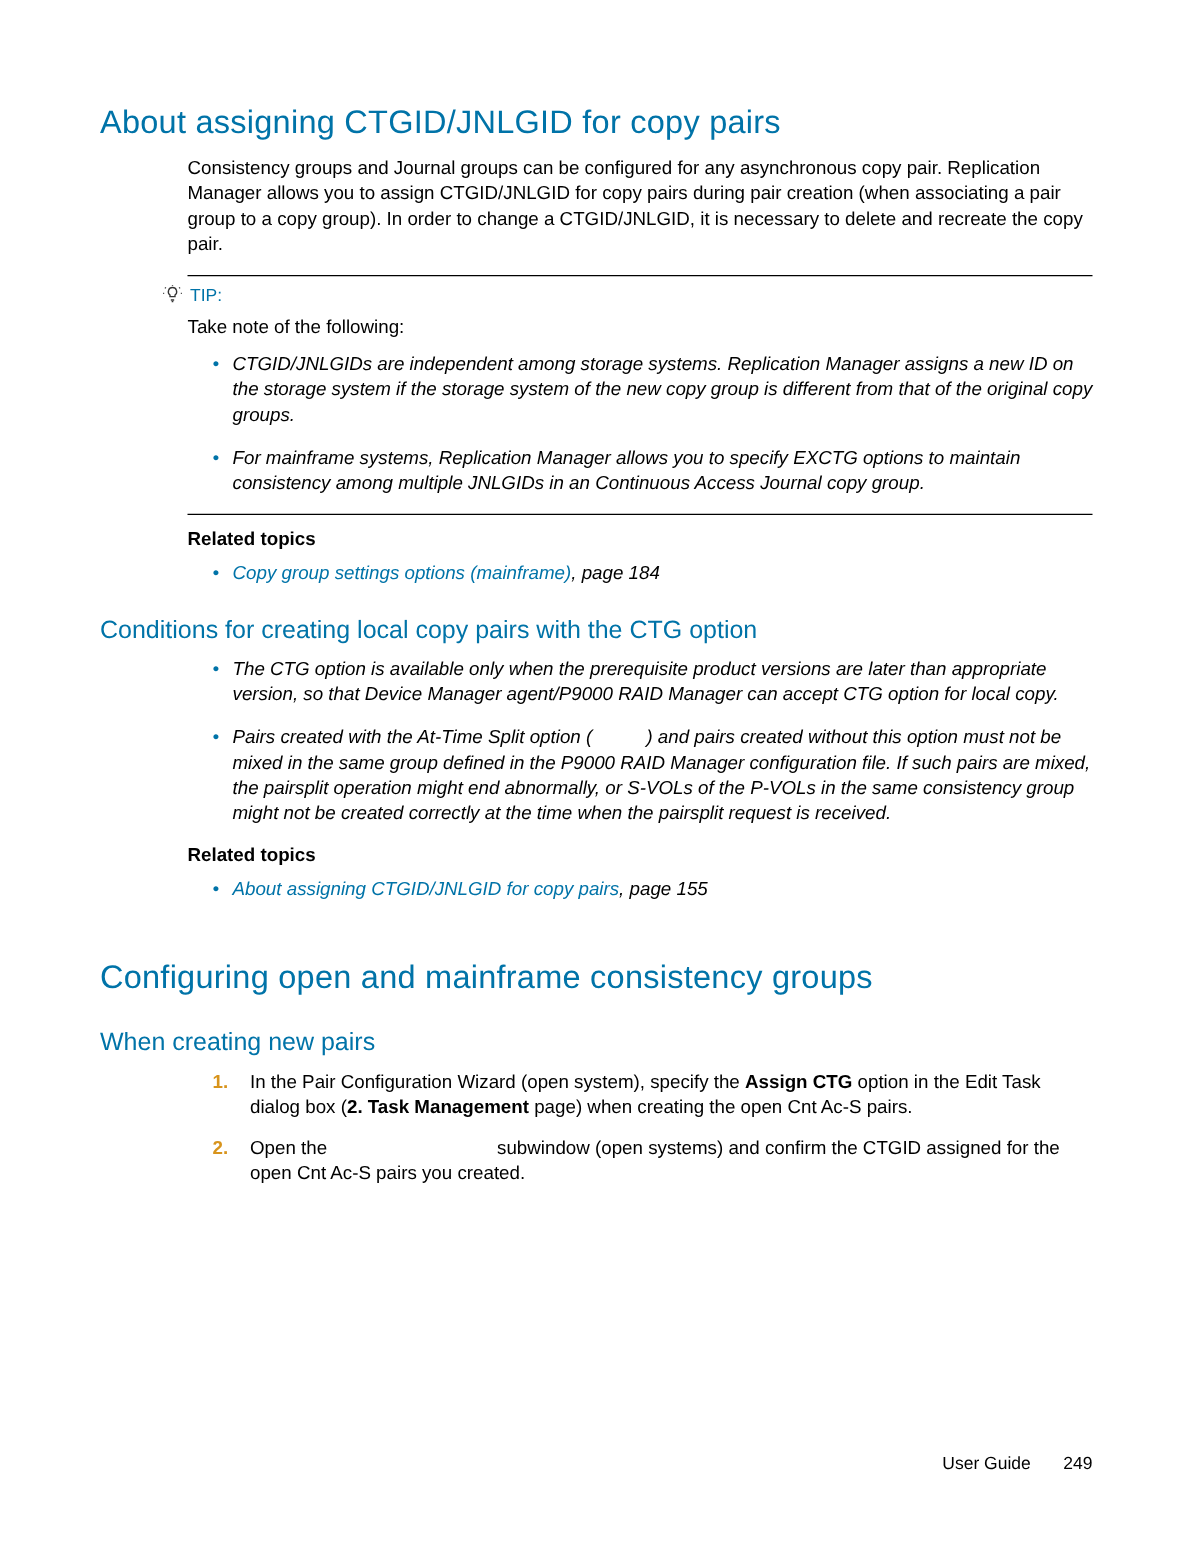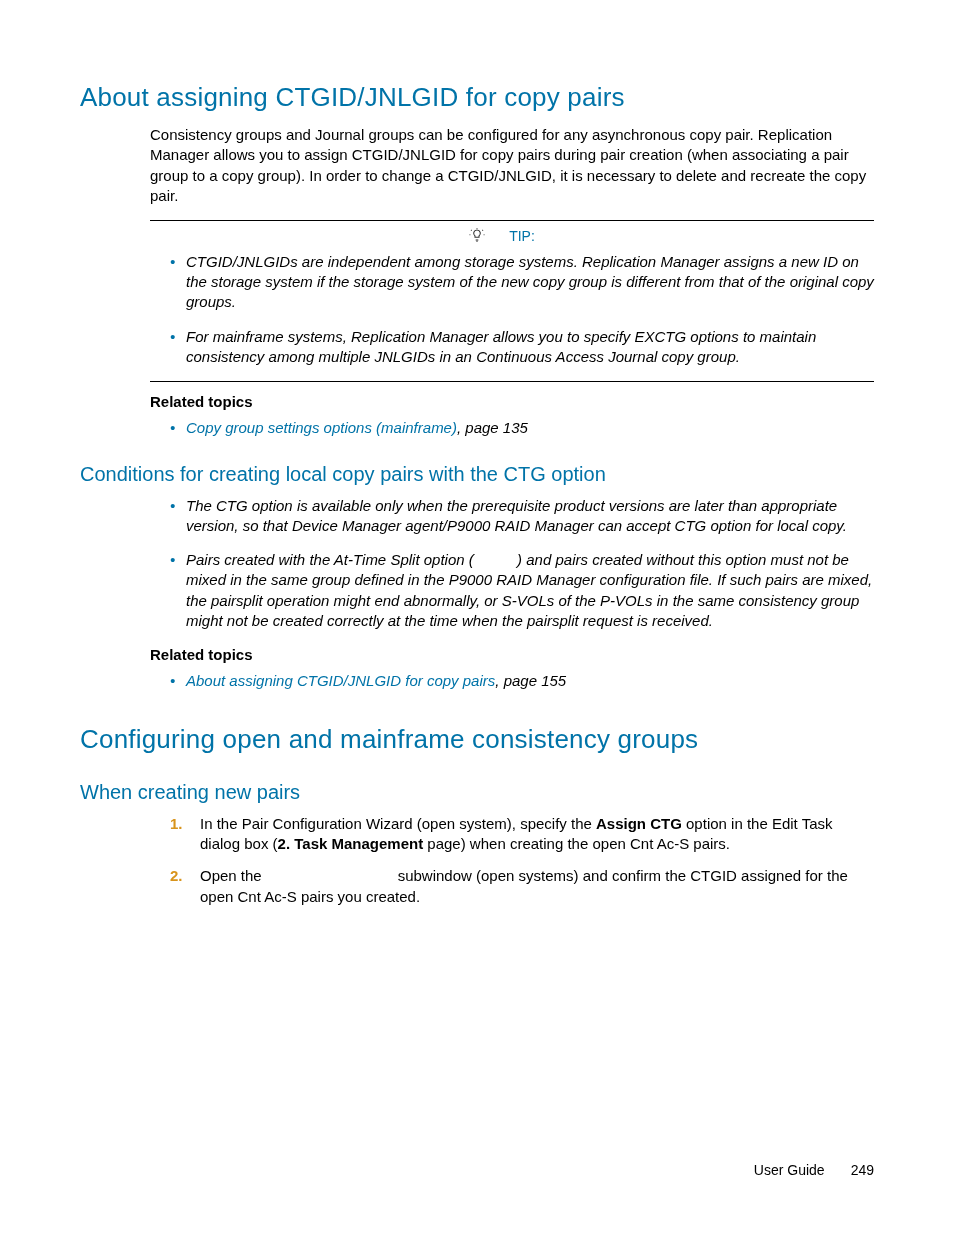--- a/index.html
+++ b/index.html
@@ -40,24 +40,23 @@
     margin: 6px 0 10px 0;
   }
   .tip-box hr {
     border: none;
     border-top: 1px solid #000;
     margin: 14px 0 6px 0;
   }
   .tip-label-row {
     display: flex;
     align-items: center;
-    gap: 24px;
+    gap: 6px;
     margin-left: -20px;
     margin-bottom: 2px;
-    justify-content: center;
   }
   .tip-icon {
     font-size: 14px;
     color: #333;
     line-height: 1;
     display:inline-block;
   }
   .tip-icon svg { width:16px; height:16px; }
   .tip-label {
     color: #0073a8;
@@ -139,52 +138,53 @@
             <line x1="11" y1="20" x2="13" y2="20"></line>
             <line x1="12" y1="1" x2="12" y2="0"></line>
             <line x1="4" y1="4" x2="3" y2="3"></line>
             <line x1="20" y1="4" x2="21" y2="3"></line>
             <line x1="2" y1="10" x2="0.8" y2="10"></line>
             <line x1="22" y1="10" x2="23.2" y2="10"></line>
           </svg>
         </span>
         <span class="tip-label">TIP:</span>
       </div>
+      <p>Take note of the following:</p>
       <ul class="bullets">
         <li>CTGID/JNLGIDs are independent among storage systems. Replication Manager assigns a new ID on the storage system if the storage system of the new copy group is different from that of the original copy groups.</li>
         <li>For mainframe systems, Replication Manager allows you to specify EXCTG options to maintain consistency among multiple JNLGIDs in an Continuous Access Journal copy group.</li>
       </ul>
       <hr>
     </div>
 
     <p class="related-h">Related topics</p>
     <ul class="bullets">
       <li>
-        <a class="link">Copy group settings options (mainframe)</a><span class="pref">, page 135</span>
+        <a class="link">Copy group settings options (mainframe)</a><span class="pref">, page 184</span>
       </li>
     </ul>
   </div>
 
   <h2 class="subsec-title">Conditions for creating local copy pairs with the CTG option</h2>
   <div class="body-block">
     <ul class="bullets">
       <li>The CTG option is available only when the prerequisite product versions are later than appropriate version, so that Device Manager agent/P9000 RAID Manager can accept CTG option for local copy.</li>
       <li>
         <span>Pairs created with the At-Time Split option (</span><span style="visibility:hidden">-m&nbsp;grp</span><span>) and pairs created without this option must not be mixed in the same group defined in the P9000 RAID Manager configuration file. If such pairs are mixed, the pairsplit operation might end abnormally, or S-VOLs of the P-VOLs in the same consistency group might not be created correctly at the time when the pairsplit request is received.</span>
       </li>
     </ul>
     <p class="related-h">Related topics</p>
     <ul class="bullets">
       <li>
         <a class="link">About assigning CTGID/JNLGID for copy pairs</a><span class="pref">, page 155</span>
       </li>
     </ul>
   </div>
 
-  <h1 class="sec-title" style="margin-top:30px">Configuring open and mainframe consistency groups</h1>
+  <h1 class="sec-title" style="margin-top:42px">Configuring open and mainframe consistency groups</h1>
 
   <h2 class="subsec-title">When creating new pairs</h2>
   <div class="body-block">
     <ol class="steps">
       <li>
         <span>In the Pair Configuration Wizard (open system), specify the </span><span class="bold">Assign CTG</span><span> option in the Edit Task dialog box (</span><span class="bold">2. Task Management</span><span> page) when creating the open Cnt Ac-S pairs.</span>
       </li>
       <li>
         <span>Open the </span><a class="link" style="visibility:hidden">Pair Configurations</a><span> subwindow (open systems) and confirm the CTGID assigned for the open Cnt Ac-S pairs you created.</span>
       </li>

